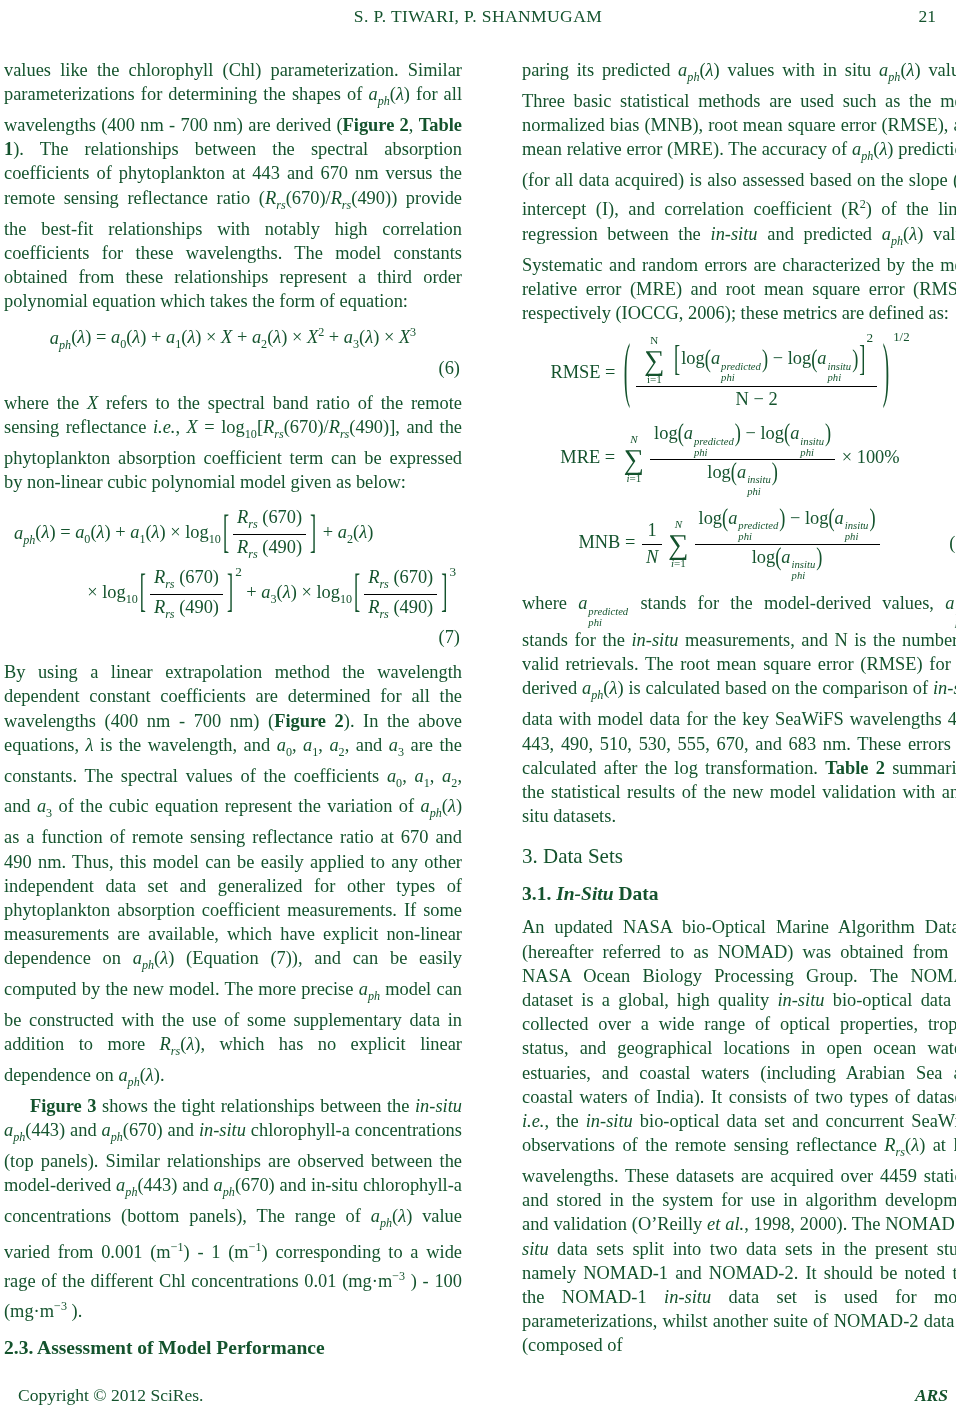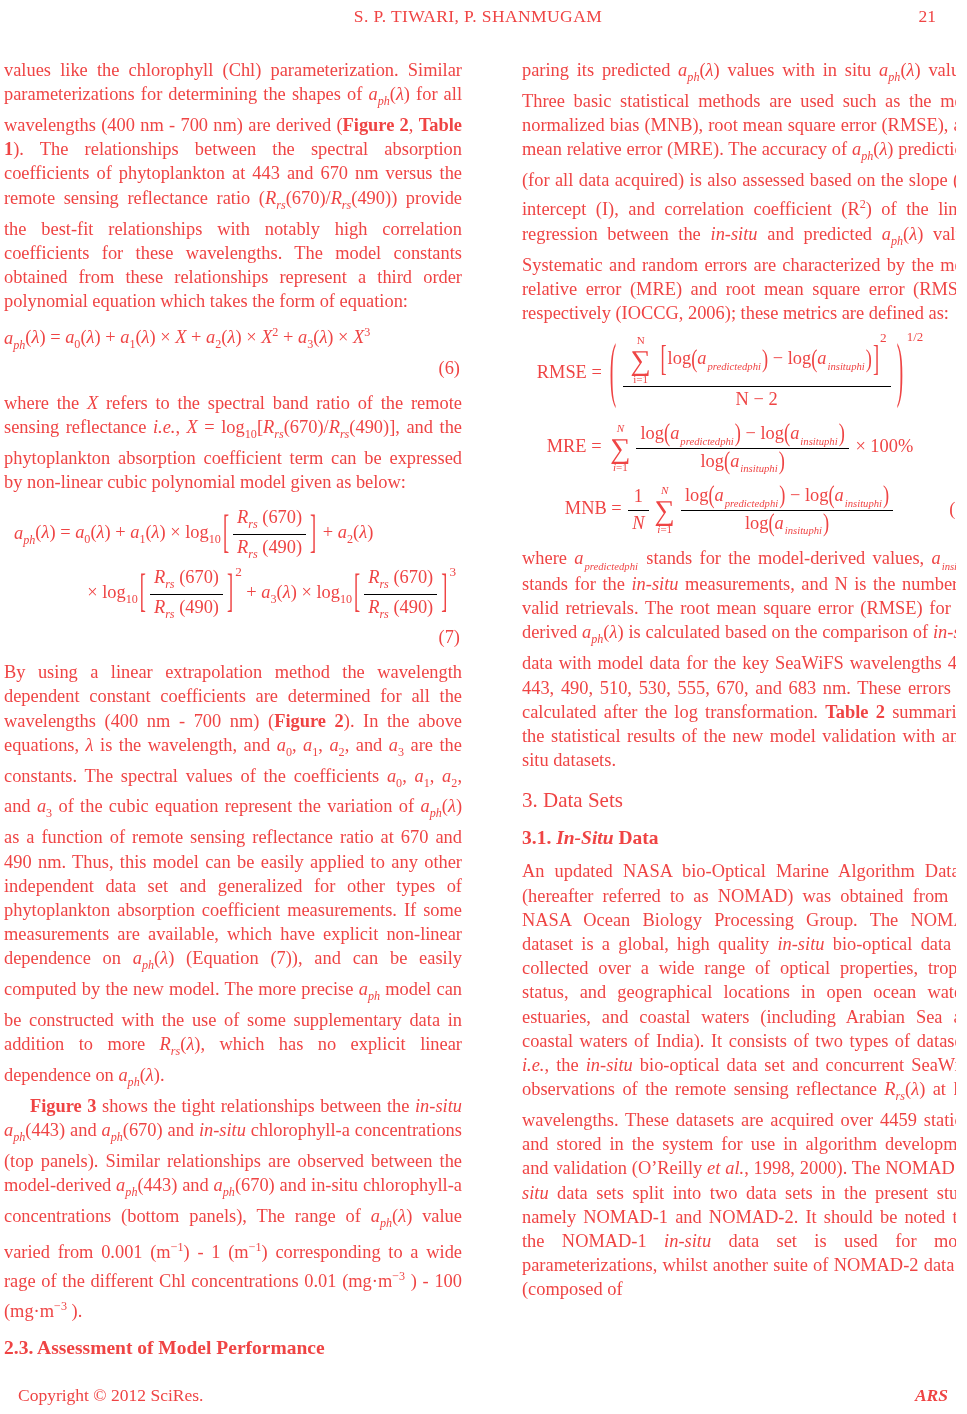--- a/index.html
+++ b/index.html
@@ -1,50 +1,50 @@
 <!DOCTYPE html>
 <html><head>
 <meta charset="utf-8">
 <style>
   html,body{margin:0;padding:0;background:#ffffff;}
   .page{
-    width:956px;height:1414px;position:relative;background:#ffffff;color:#ef4444;
+    width:956px;height:1414px;position:relative;background:#ffffff;color:#14532d;
     font-family:"Liberation Serif","DejaVu Serif",serif;
     font-size:18.4px;box-sizing:border-box;padding:6px 4px 0 4px;overflow:hidden;
   }
   .header{position:relative;height:30px;margin-bottom:22px;}
   .running-title{text-align:center;font-size:17.5px;letter-spacing:0.4px;}
   .page-number{position:absolute;right:16px;top:0;font-size:17.5px;}
   .columns{display:flex;gap:60px;}
   .col{width:458px;flex:0 0 458px;}
   .paragraph{text-align:justify;line-height:24.2px;}
   .indent{text-indent:26px;}
   .heading-sub{font-weight:bold;font-size:19.5px;margin:14px 0 10px;}
   .heading-main{font-weight:normal;font-size:21px;margin:16px 0 10px;}
   .eq{margin:10px 0;line-height:1.3;}
-  .eq-line{display:block;text-align:left;padding:2px 0;}
+  .eq-line{display:block;text-align:center;padding:2px 0;}
   .eq-left{text-align:left;padding-left:10px;}
   .eq-right{text-align:right;padding-right:6px;}
   .eq-numline{text-align:right;padding-right:2px;margin-top:2px;}
   .eq-row{display:flex;align-items:center;}
   .eq-body{flex:1;text-align:center;}
   .eq-no{width:42px;text-align:right;flex:0 0 42px;}
   .frac{display:inline-block;vertical-align:middle;text-align:center;margin:0 2px;}
   .frac .num{display:block;padding:0 4px 1px;}
   .frac .den{display:block;border-top:1.5px solid #000;padding:1px 4px 0;}
   .big{display:inline-block;transform:scaleY(2.5);transform-origin:center;margin:0 2px;}
   .dL{display:inline-block;transform:scaleY(3.9) scaleX(1.05);transform-origin:center;margin:0 4px;}
   .d2{display:inline-block;transform:scaleY(1.9);transform-origin:center;margin:0 1px;}
   .d1{display:inline-block;transform:scaleY(1.35);transform-origin:center;}
   .pw{position:relative;top:-15px;font-size:0.72em;}
   .pw12{position:relative;top:-30px;font-size:0.7em;}
   .sum{display:inline-flex;flex-direction:column;align-items:center;vertical-align:middle;line-height:1;margin:0 4px;}
   .sum .lim{font-size:0.6em;line-height:1.05;}
   .sum .sigma{font-size:1.55em;line-height:0.95;}
-  .ss{display:inline-flex;flex-direction:row;align-items:flex-start;vertical-align:-0.5em;line-height:1.05;font-size:0.58em;margin:0 1px;}
+  .ss{display:inline-flex;flex-direction:column;align-items:flex-start;vertical-align:-0.5em;line-height:1.05;font-size:0.58em;margin:0 1px;}
   sub{font-size:0.66em;}
   sup{font-size:0.66em;}
   .footer{position:absolute;left:18px;right:8px;bottom:8px;display:flex;justify-content:space-between;font-size:17.5px;}
   .journal{font-weight:bold;font-style:italic;text-align:center;}
 </style>
 </head>
 <body>
 
 <div class="page">
   <div class="header">

